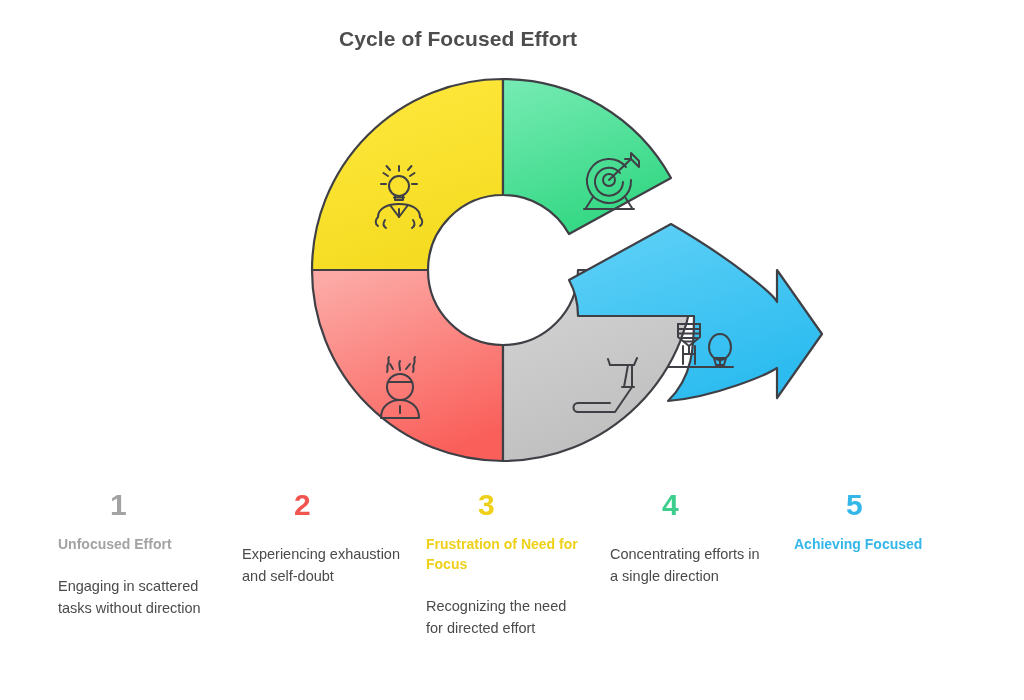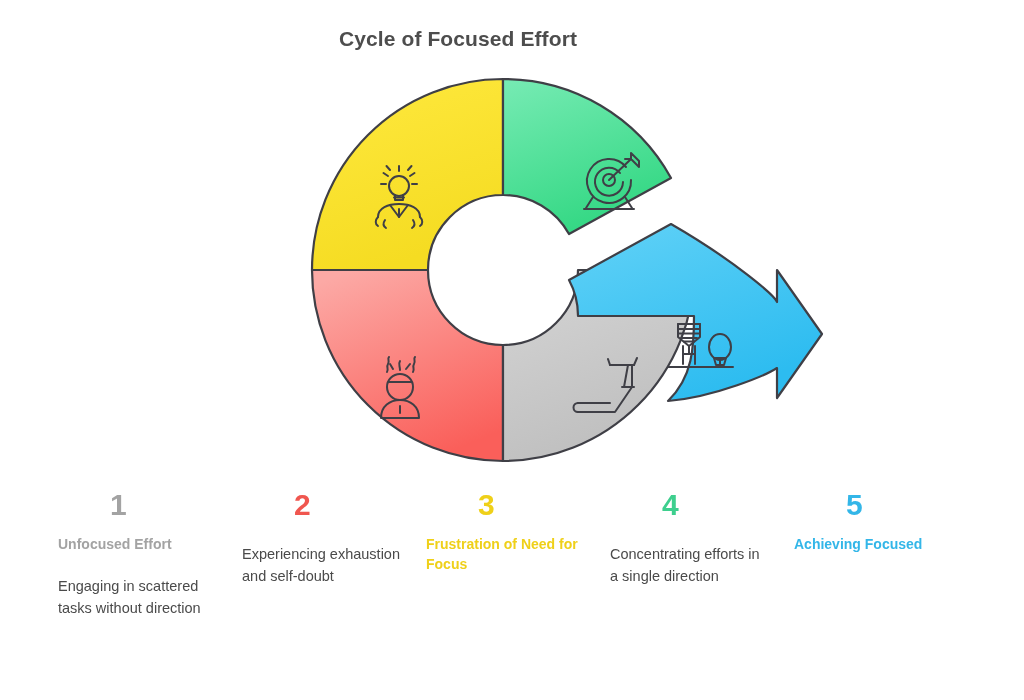--- a/index.html
+++ b/index.html
@@ -212,20 +212,21 @@
     </div>
 
     <div class="legend-col">
       <div class="legend-num c-red">2</div>
       <div class="legend-desc">Experiencing exhaustion and self-doubt</div>
     </div>
 
     <div class="legend-col">
       <div class="legend-num c-yellow">3</div>
       <div class="legend-heading c-yellow">Frustration of Need for Focus</div>
+      <div class="legend-desc">Recognizing the need for directed effort</div>
     </div>
 
     <div class="legend-col">
       <div class="legend-num c-green">4</div>
       <div class="legend-desc">Concentrating efforts in a single direction</div>
     </div>
 
     <div class="legend-col">
       <div class="legend-num c-blue">5</div>
       <div class="legend-heading c-blue">Achieving Focused</div>

